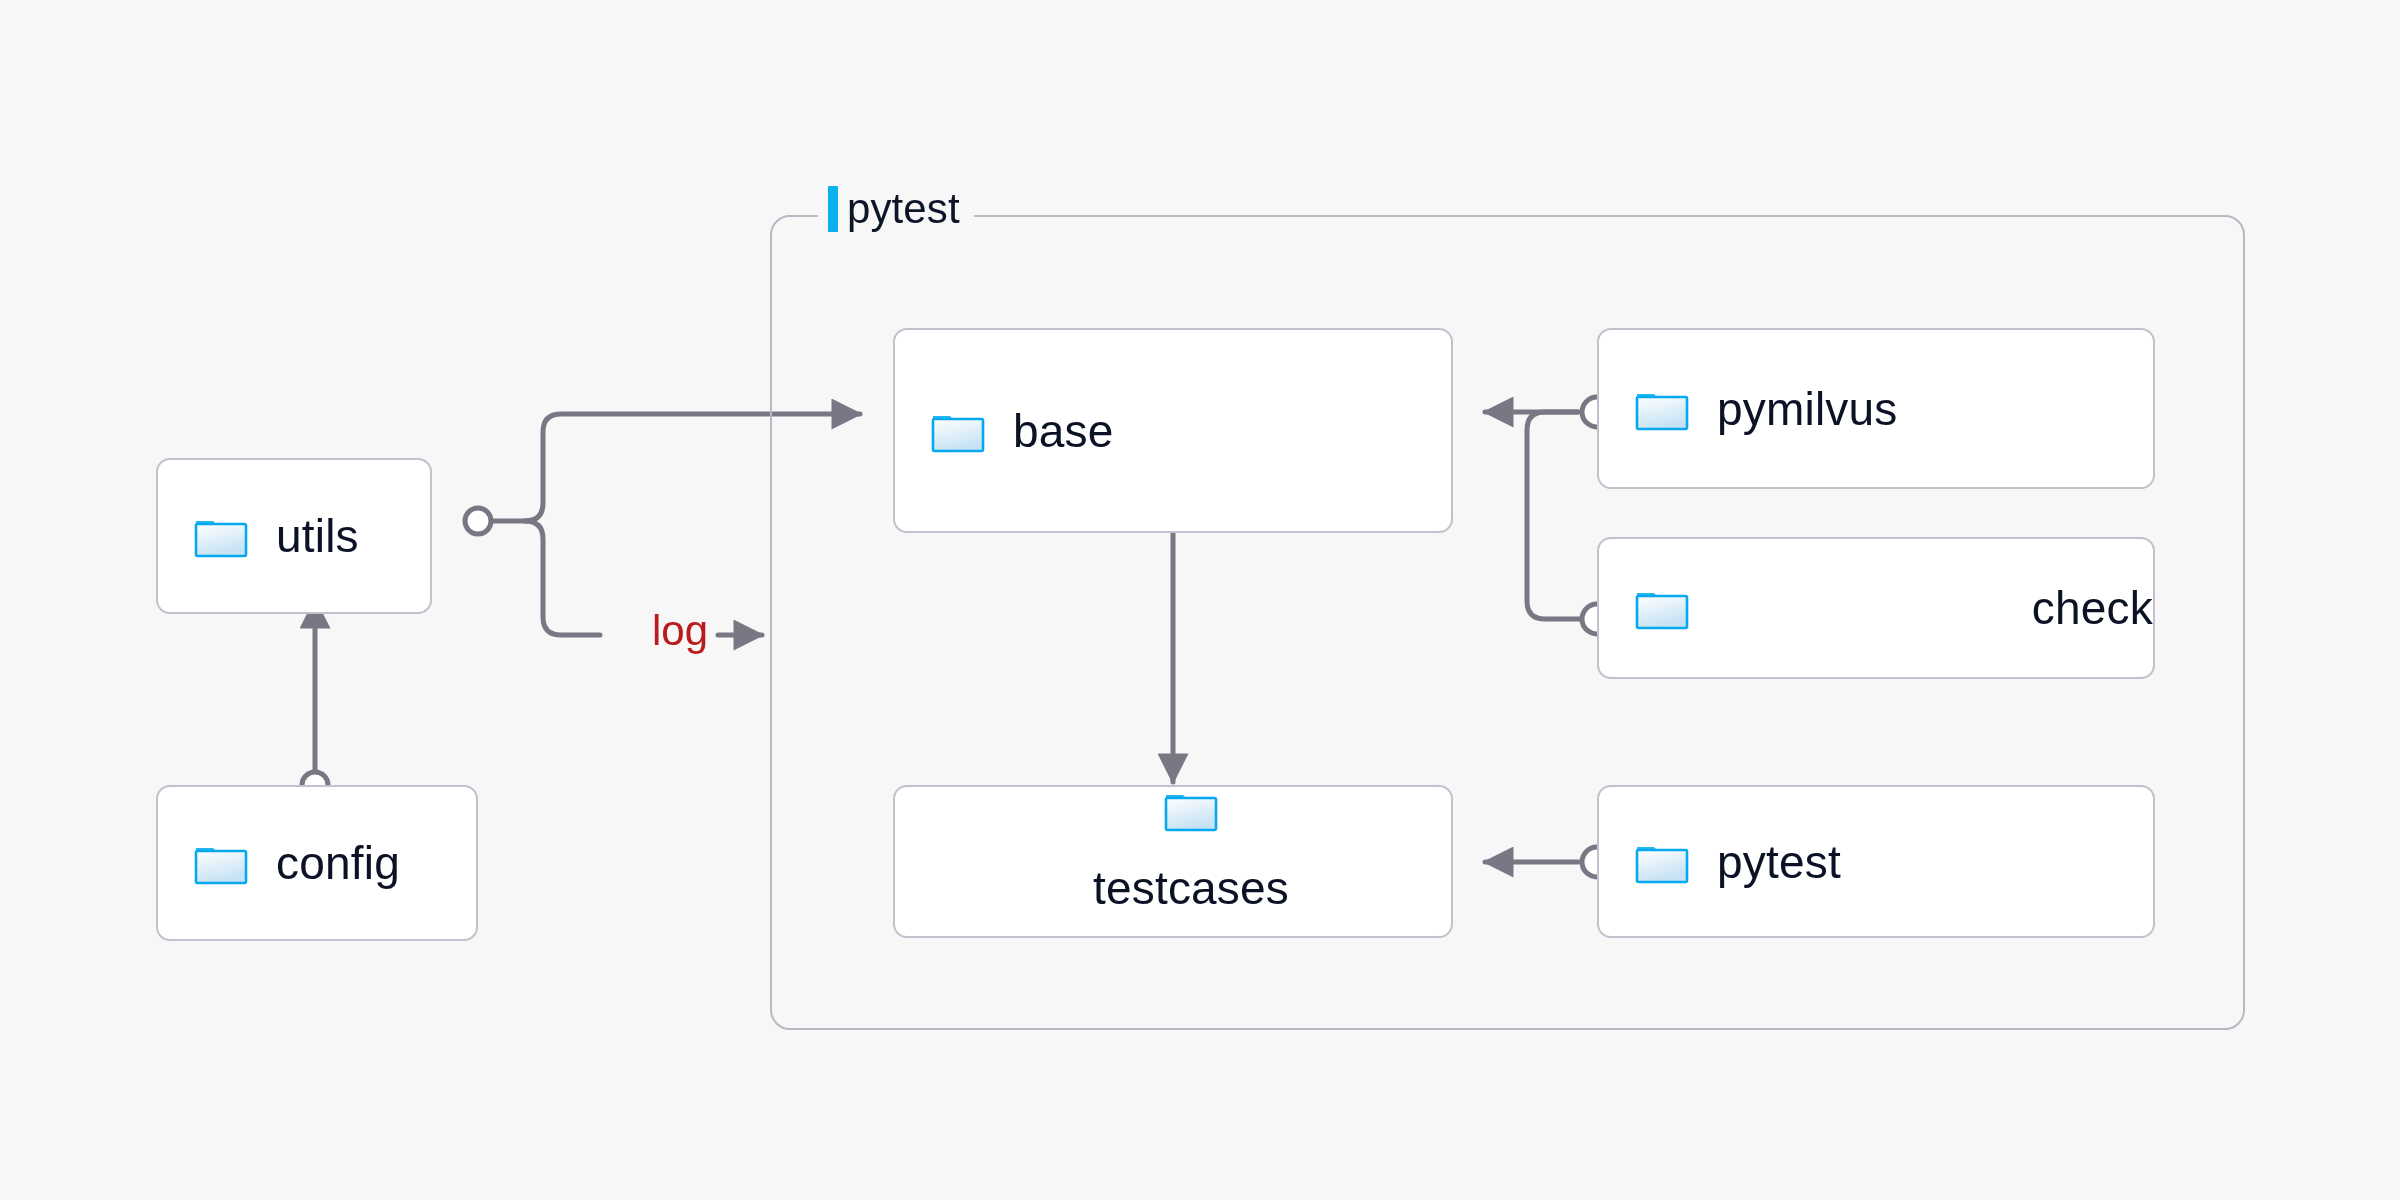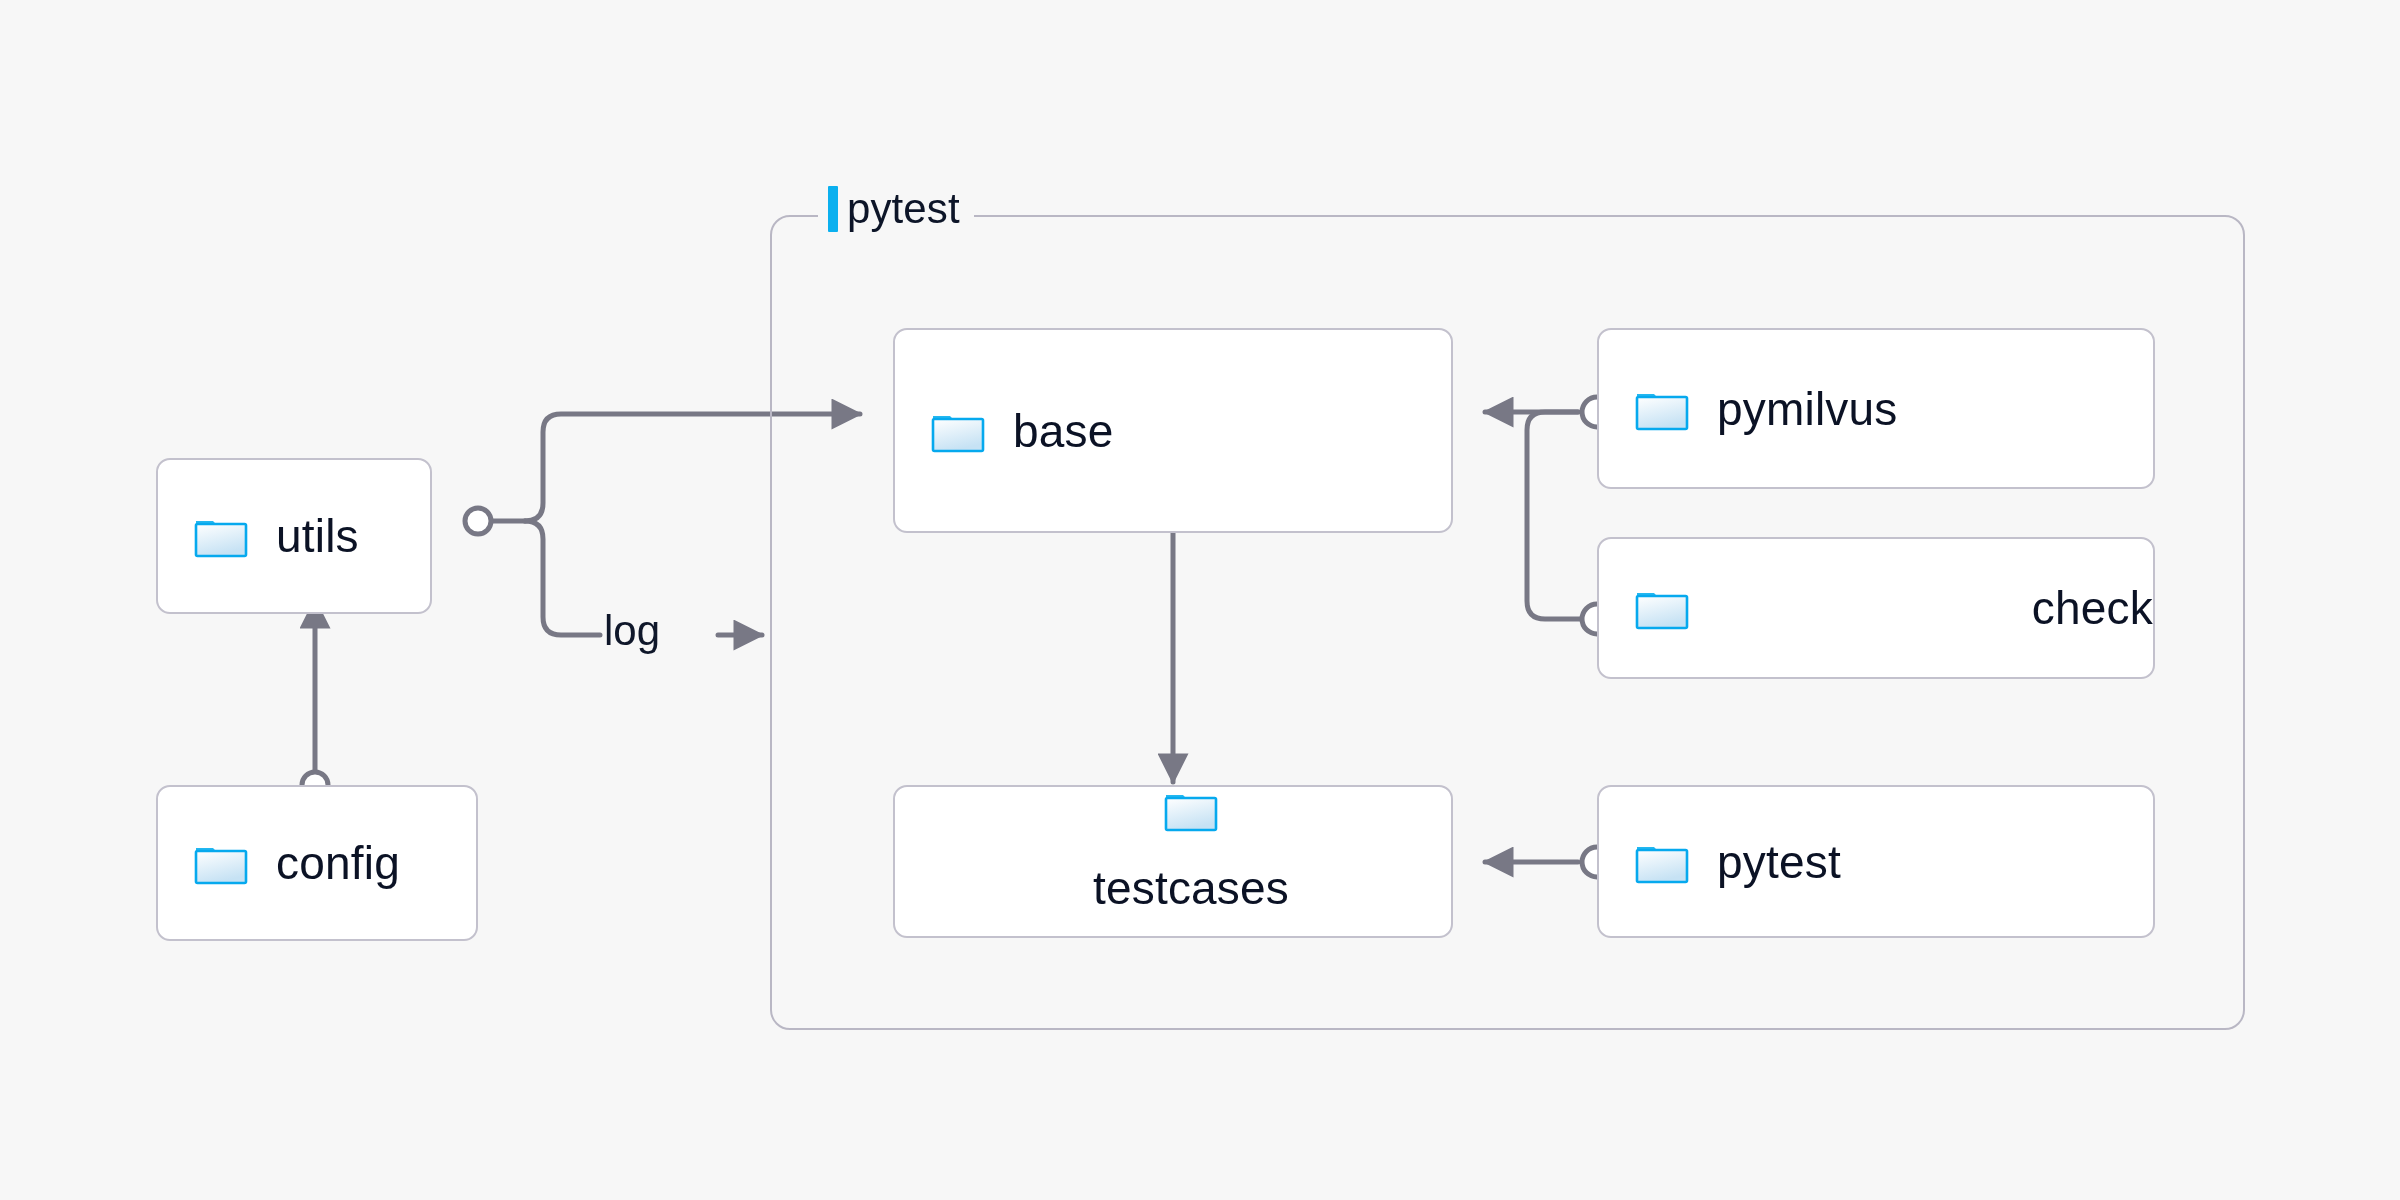--- a/index.html
+++ b/index.html
@@ -75,22 +75,23 @@
     flex: 0 0 auto;
     width: 54px;
     height: 46px;
     display: block;
   }
 
   
   .edge-label {
     position: absolute;
     font-size: 42px;
-    color: #0f172a;
+    color: #b91c1c;
     white-space: nowrap;
+    margin-left: 48px;
   }
 </style>
 </head>
 <body>
 
 <div id="canvas">
 
   <svg id="wires" viewBox="0 0 2400 1200">
     <defs>
       <marker id="arrow" viewBox="0 0 10 10" refX="9.2" refY="5" markerWidth="6.2" markerHeight="6.2" orient="auto-start-reverse">

